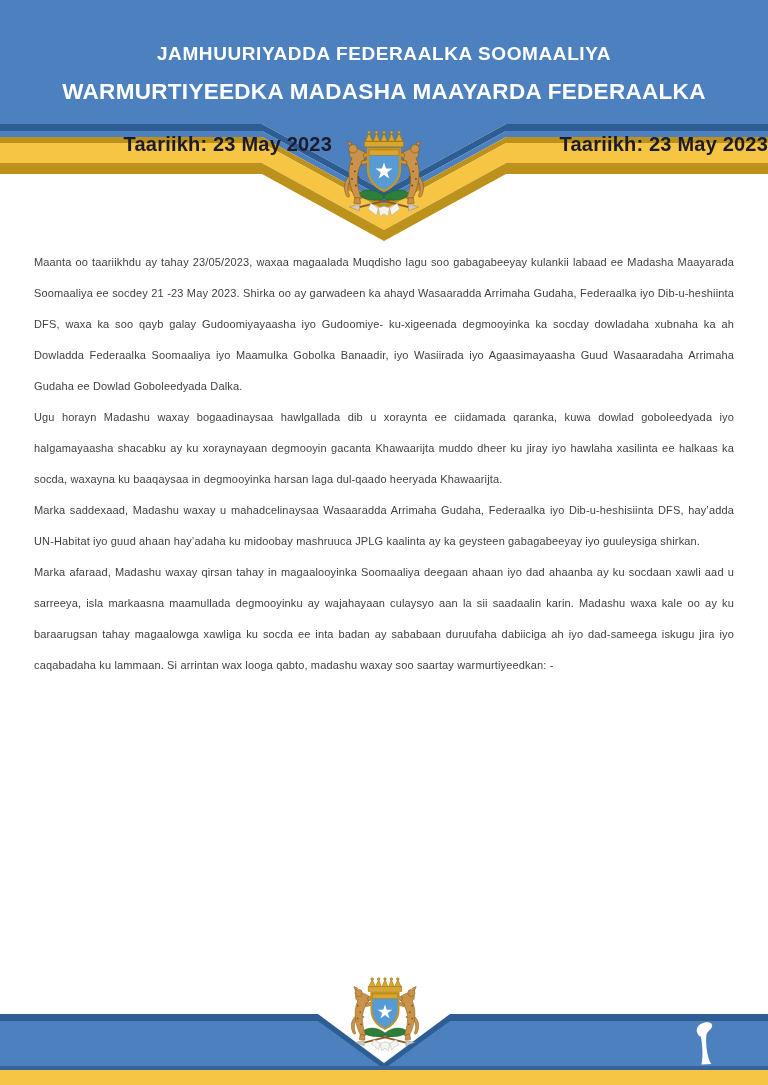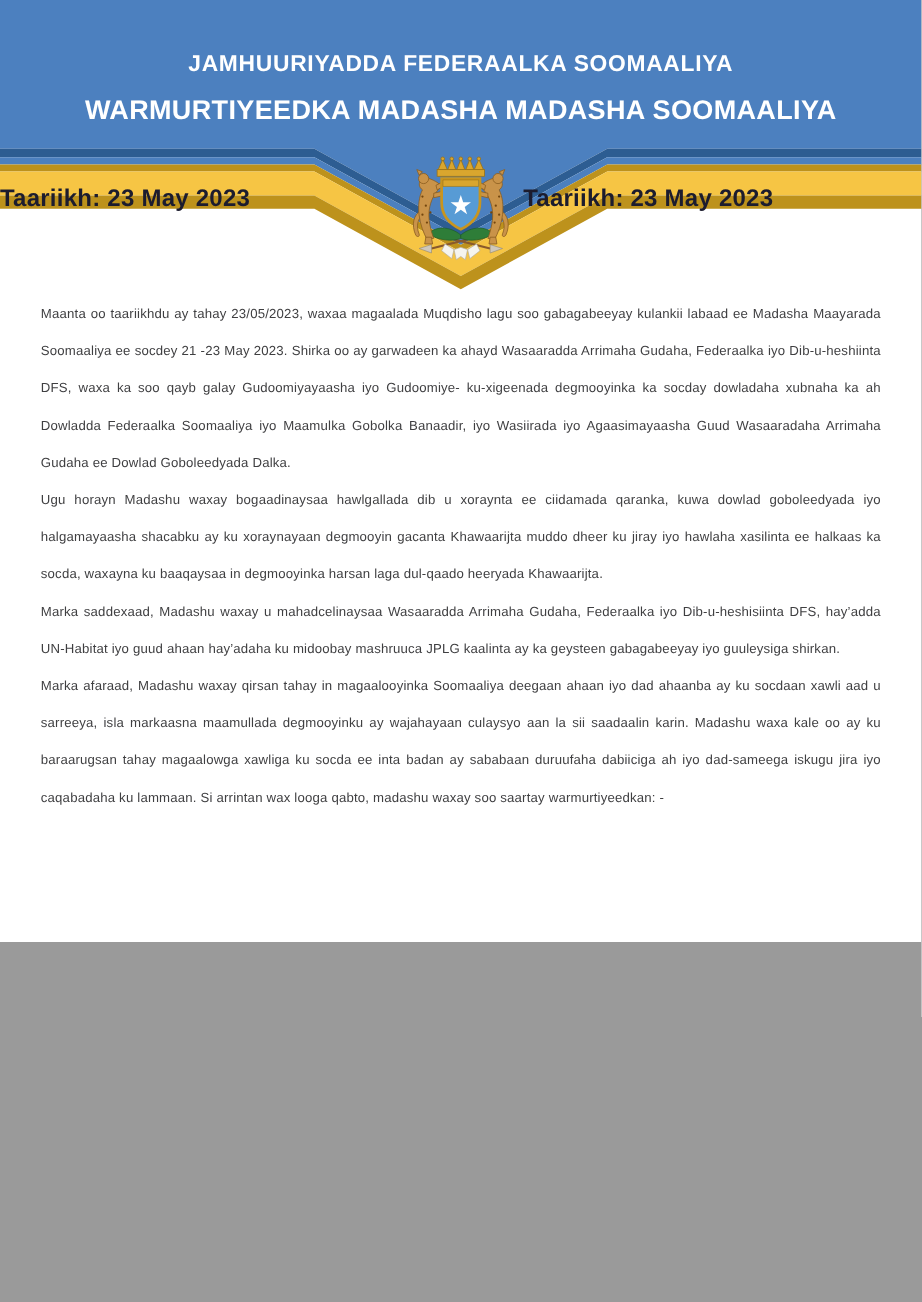--- a/index.html
+++ b/index.html
@@ -1,26 +1,26 @@
 <!DOCTYPE html>
 <html><head>
 <meta charset="utf-8">
 <style>
   html,body{margin:0;padding:0;background:#9a9a9a;}
   .page{
-    position:relative;width:768px;height:785px;margin:0 auto;
+    position:relative;width:768px;height:1085px;margin:0 auto;
     background:#ffffff;overflow:hidden;
     font-family:"Liberation Sans",sans-serif;
   }
   svg{display:block;}
   .hdr-abs{position:absolute;left:0;width:100%;text-align:center;color:#ffffff;font-weight:bold;}
   .hdr-line1{top:43px;font-size:19px;letter-spacing:0.6px;}
   .hdr-line2{top:79px;font-size:22.5px;letter-spacing:0.3px;}
   .date-label{
-    position:absolute;top:155px;width:332px;text-align:left;
+    position:absolute;top:133px;width:332px;text-align:right;
     font-weight:bold;font-size:20px;color:#1c1c2e;letter-spacing:0.2px;
   }
   .date-left{left:0;}
   .date-right{left:436px;}
   .body-text{
     position:absolute;top:247px;left:34px;width:700px;
     font-size:11px;line-height:31px;color:#3f3f41;
     text-align:justify;letter-spacing:0.15px;
   }
   .body-text p{margin:0;}
@@ -105,21 +105,21 @@
     <path d="M0,143 H262 L384,210 L506,143 H768 V163 H506 L384,230 L262,163 H0 Z" fill="#f6c544"></path>
 
     <path d="M0,163 H262 L384,230 L506,163 H768 V174 H506 L384,241 L262,174 H0 Z" fill="#bd921c"></path>
 
     <g transform="translate(337,130) scale(0.94)">
       <use href="#emblem"></use>
     </g>
   </svg>
 
   <div class="hdr-abs hdr-line1">JAMHUURIYADDA FEDERAALKA SOOMAALIYA</div>
-  <div class="hdr-abs hdr-line2">WARMURTIYEEDKA MADASHA MADASHA SOOMAALIYA</div>
+  <div class="hdr-abs hdr-line2">WARMURTIYEEDKA MADASHA MAAYARDA FEDERAALKA</div>
 
   <div class="date-label date-left">Taariikh: 23 May 2023</div>
   <div class="date-label date-right">Taariikh: 23 May 2023</div>
 
   <div class="body-text">
       <p>Maanta oo taariikhdu ay tahay 23/05/2023, waxaa magaalada Muqdisho lagu soo gabagabeeyay kulankii labaad ee Madasha Maayarada Soomaaliya ee socdey 21 -23 May 2023. Shirka oo ay garwadeen ka ahayd Wasaaradda Arrimaha Gudaha, Federaalka iyo Dib-u-heshiinta DFS, waxa ka soo qayb galay Gudoomiyayaasha iyo Gudoomiye- ku-xigeenada degmooyinka ka socday dowladaha xubnaha ka ah Dowladda Federaalka Soomaaliya iyo Maamulka Gobolka Banaadir, iyo Wasiirada iyo Agaasimayaasha Guud Wasaaradaha Arrimaha Gudaha ee Dowlad Goboleedyada Dalka.</p>
       <p>Ugu horayn Madashu waxay bogaadinaysaa hawlgallada dib u xoraynta ee ciidamada qaranka, kuwa dowlad goboleedyada iyo halgamayaasha shacabku ay ku xoraynayaan degmooyin gacanta Khawaarijta muddo dheer ku jiray iyo hawlaha xasilinta ee halkaas ka socda, waxayna ku baaqaysaa in degmooyinka harsan laga dul-qaado heeryada Khawaarijta.</p>
       <p>Marka saddexaad, Madashu waxay u mahadcelinaysaa Wasaaradda Arrimaha Gudaha, Federaalka iyo Dib-u-heshisiinta DFS, hay’adda UN-Habitat iyo guud ahaan hay’adaha ku midoobay mashruuca JPLG kaalinta ay ka geysteen gabagabeeyay iyo guuleysiga shirkan.</p>
       <p>Marka afaraad, Madashu waxay qirsan tahay in magaalooyinka Soomaaliya deegaan ahaan iyo dad ahaanba ay ku socdaan xawli aad u sarreeya, isla markaasna maamullada degmooyinku ay wajahayaan culaysyo aan la sii saadaalin karin. Madashu waxa kale oo ay ku baraarugsan tahay magaalowga xawliga ku socda ee inta badan ay sababaan duruufaha dabiiciga ah iyo dad-sameega iskugu jira iyo caqabadaha ku lammaan. Si arrintan wax looga qabto, madashu waxay soo saartay warmurtiyeedkan: -</p>
     </div>

